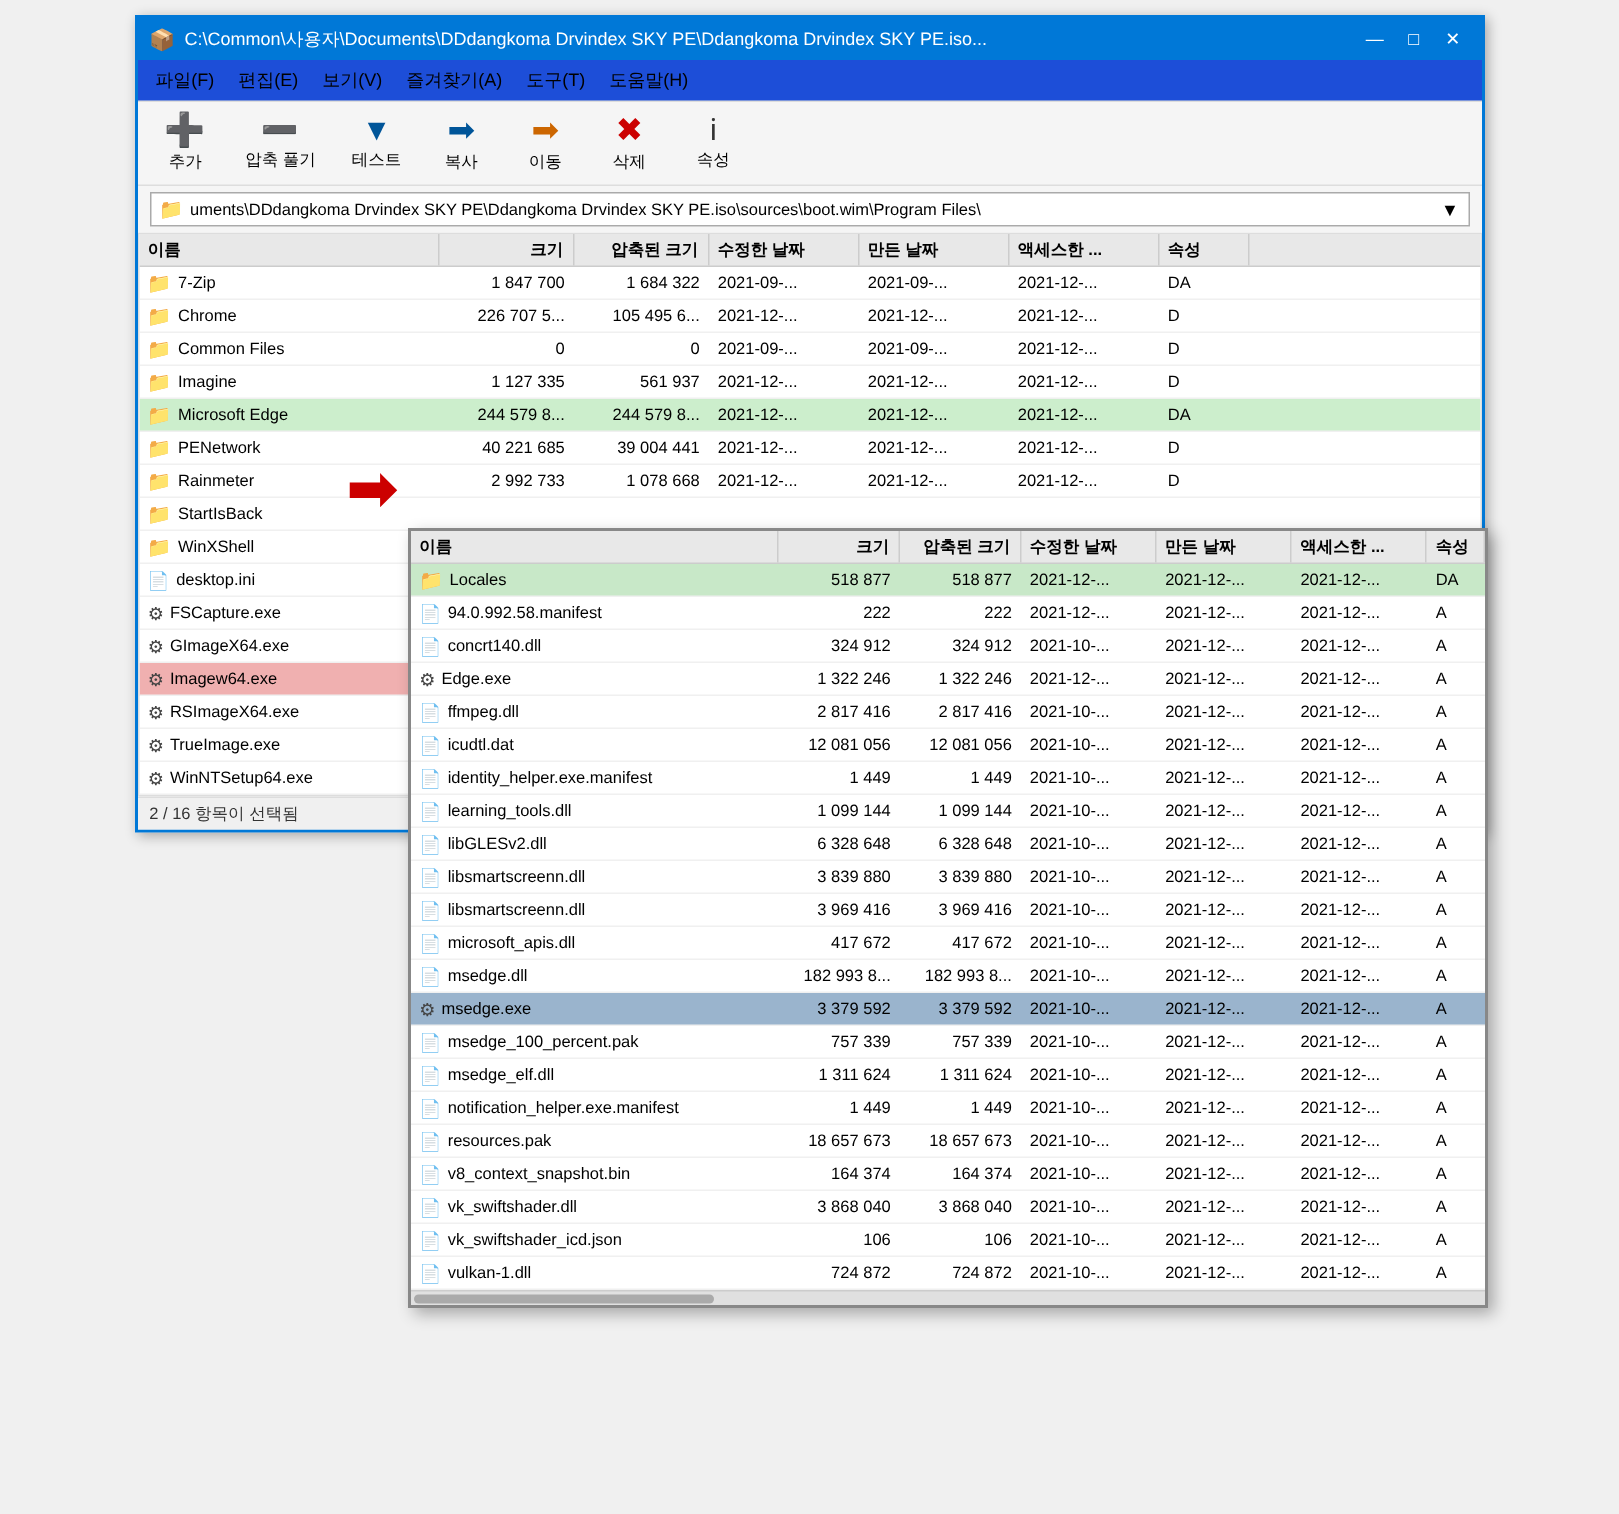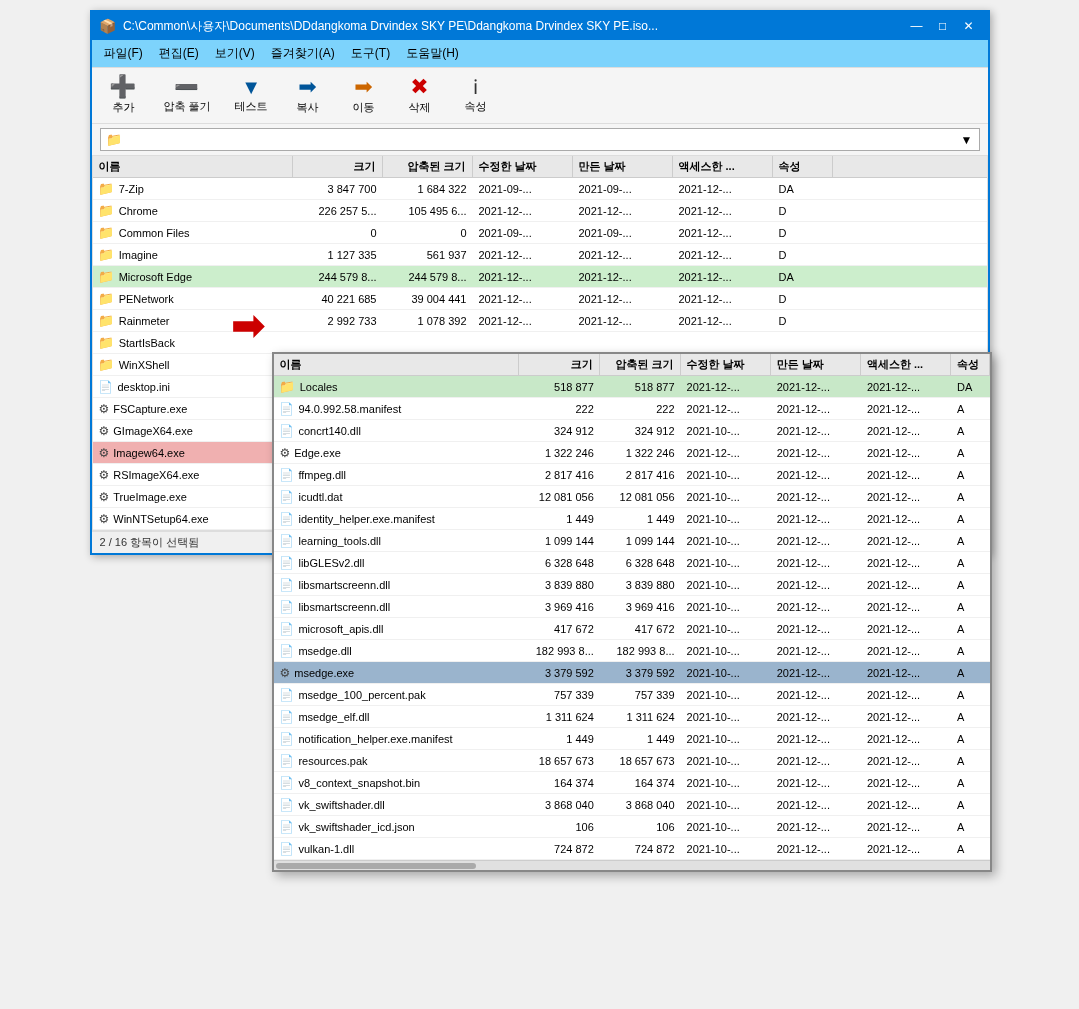--- a/index.html
+++ b/index.html
@@ -52,21 +52,21 @@
       background: transparent;
       border: none;
       color: white;
       cursor: pointer;
       font-size: 12px;
       display: flex;
       align-items: center;
       justify-content: center;
     }
     .menu-bar {
-      background: #7dd3fc;
+      background: #1d4ed8;
       display: flex;
       gap: 0;
       padding: 2px 4px;
       border-bottom: 1px solid #ddd;
       font-size: 12px;
     }
     .menu-item {
       padding: 3px 8px;
       cursor: pointer;
     }
@@ -282,48 +282,49 @@
       <span>삭제</span>
     </div>
     <div class="toolbar-btn">
       <span class="toolbar-icon" style="color:#333; font-size:20px;">ℹ</span>
       <span>속성</span>
     </div>
   </div>
 
   <div class="address-bar">
     <span class="address-icon">📁</span>
+    <span>uments\DDdangkoma Drvindex SKY PE\Ddangkoma Drvindex SKY PE.iso\sources\boot.wim\Program Files\</span>
     <span style="margin-left:auto; font-size:12px;">▼</span>
   </div>
 
   <div class="main-area">
     <div class="file-list">
 
       <div class="list-header">
         <div class="col col-name">이름</div>
         <div class="col col-size">크기</div>
         <div class="col col-comp">압축된 크기</div>
         <div class="col col-modified">수정한 날짜</div>
         <div class="col col-modified">만든 날짜</div>
         <div class="col col-accessed">액세스한 ...</div>
         <div class="col col-attr">속성</div>
       </div>
 
       <div class="list-row">
         <div class="col col-name"><span class="folder-icon">📁</span> 7-Zip</div>
-        <div class="col col-size">3 847 700</div>
+        <div class="col col-size">1 847 700</div>
         <div class="col col-comp">1 684 322</div>
         <div class="col col-modified">2021-09-...</div>
         <div class="col col-modified">2021-09-...</div>
         <div class="col col-accessed">2021-12-...</div>
         <div class="col col-attr">DA</div>
       </div>
       <div class="list-row">
         <div class="col col-name"><span class="folder-icon">📁</span> Chrome</div>
-        <div class="col col-size">226 257 5...</div>
+        <div class="col col-size">226 707 5...</div>
         <div class="col col-comp">105 495 6...</div>
         <div class="col col-modified">2021-12-...</div>
         <div class="col col-modified">2021-12-...</div>
         <div class="col col-accessed">2021-12-...</div>
         <div class="col col-attr">D</div>
       </div>
       <div class="list-row">
         <div class="col col-name"><span class="folder-icon">📁</span> Common Files</div>
         <div class="col col-size">0</div>
         <div class="col col-comp">0</div>
@@ -355,21 +356,21 @@
         <div class="col col-size">40 221 685</div>
         <div class="col col-comp">39 004 441</div>
         <div class="col col-modified">2021-12-...</div>
         <div class="col col-modified">2021-12-...</div>
         <div class="col col-accessed">2021-12-...</div>
         <div class="col col-attr">D</div>
       </div>
       <div class="list-row">
         <div class="col col-name"><span class="folder-icon">📁</span> Rainmeter</div>
         <div class="col col-size">2 992 733</div>
-        <div class="col col-comp">1 078 392</div>
+        <div class="col col-comp">1 078 668</div>
         <div class="col col-modified">2021-12-...</div>
         <div class="col col-modified">2021-12-...</div>
         <div class="col col-accessed">2021-12-...</div>
         <div class="col col-attr">D</div>
       </div>
       <div class="list-row">
         <div class="col col-name"><span class="folder-icon">📁</span> StartIsBack</div>
         <div class="col col-size"></div>
         <div class="col col-comp"></div>
         <div class="col col-modified"></div>

